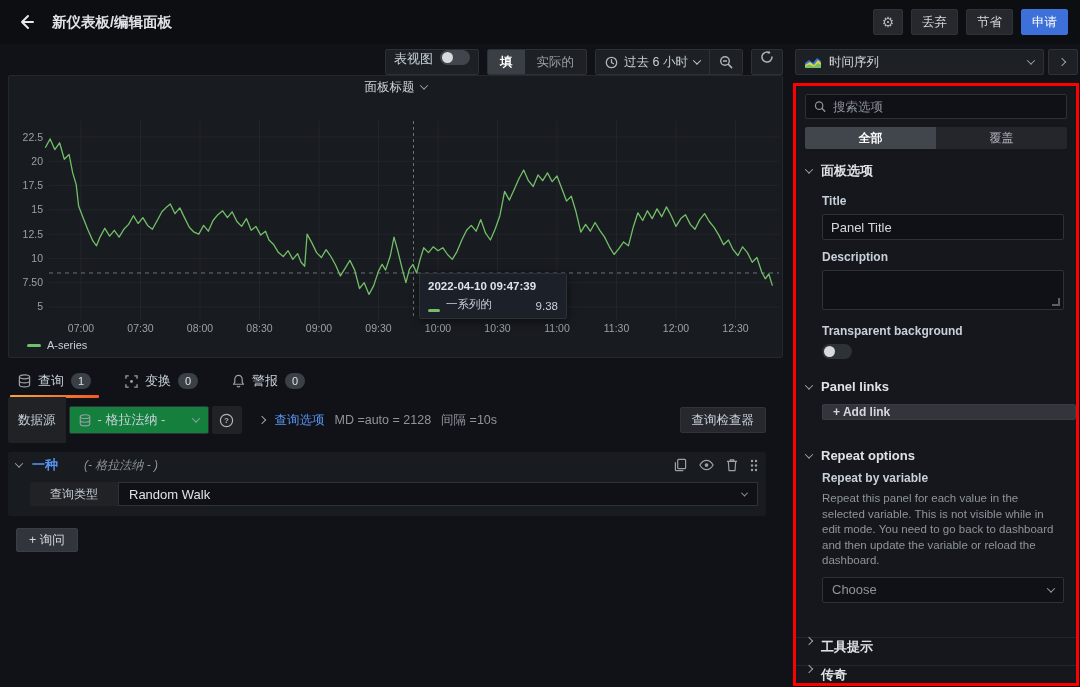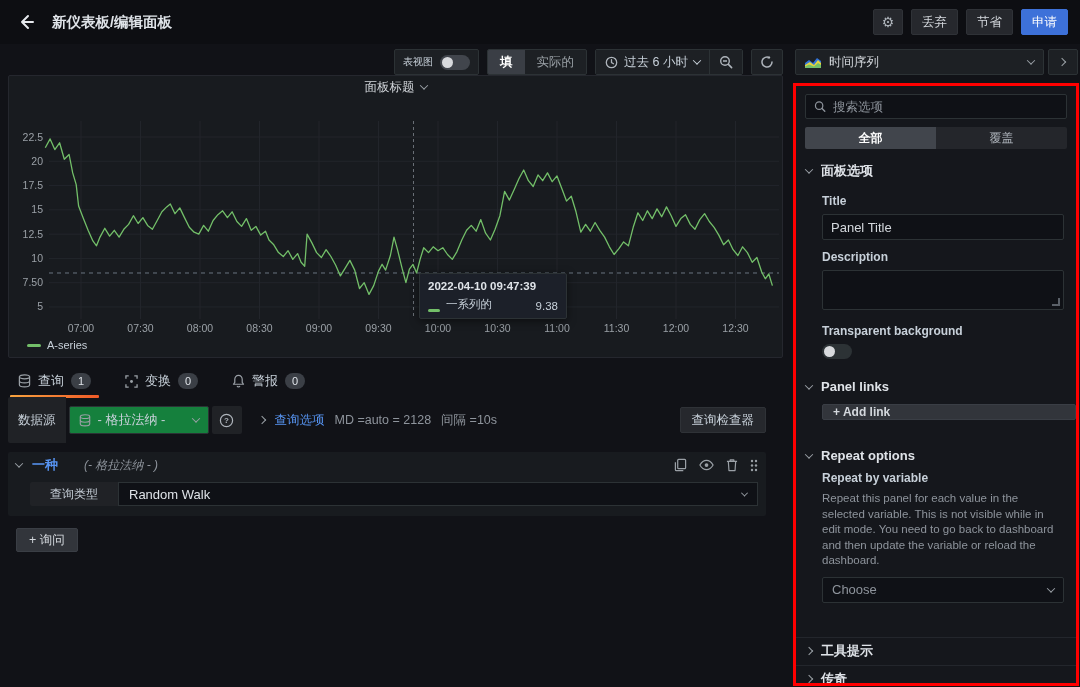--- a/index.html
+++ b/index.html
@@ -16,21 +16,21 @@
   .hbtn.icon-only { width:30px; justify-content:center; font-size:14px; color:#aeb4bb; }
   .hbtn.primary { background:#3d71d9; border-color:#3d71d9; color:#fff; }
 
   
   .main { display:flex; height:643px; }
   .left-col { width:793px; position:relative; }
   .right-col { width:287px; display:flex; flex-direction:column; }
 
   
   .toolbar { height:26px; margin:5px 10px 0 0; display:flex; justify-content:flex-end; align-items:center; gap:8px; }
-  .tb-box { background:#1d2024; border:1px solid #2c3235; border-radius:2px; height:26px; display:flex; align-items:center; padding:0 8px; gap:7px; font-size:10px; color:#c7d0d9; cursor:pointer; }
+  .tb-box { background:#1d2024; border:1px solid #2c3235; border-radius:2px; height:26px; display:flex; padding:0 8px; gap:7px; font-size:13px; color:#c7d0d9; cursor:pointer; }
   .seg { display:flex; background:#1d2024; border:1px solid #2c3235; border-radius:2px; height:26px; overflow:hidden; }
   .seg > div { padding:0 12px; display:flex; align-items:center; font-size:12.5px; color:#9aa0a6; cursor:pointer; }
   .seg > div.sel { background:#3a3e45; color:#fff; font-weight:bold; }
   .tb-group { display:flex; border:1px solid #2c3235; border-radius:2px; overflow:hidden; height:26px; }
   .tb-group > div { background:#1d2024; display:flex; align-items:center; padding:0 9px; gap:6px; cursor:pointer; font-size:12.5px; }
   .tb-group > div + div { border-left:1px solid #2c3235; }
 
   
   .toggle { width:30px; height:15px; background:#41454c; border-radius:8px; position:relative; cursor:pointer; }
   .toggle::after { content:""; position:absolute; left:2px; top:2px; width:11px; height:11px; border-radius:50%; background:#d8dadd; }
@@ -111,21 +111,21 @@
   .f-label { font-size:12px; font-weight:bold; color:#c7d0d9; margin:10px 0 6px 0; }
   .f-input { width:100%; height:26px; background:#0f1116; border:1px solid #2c3235; border-radius:2px; color:#d4d8dd; font-size:13px; padding:0 8px; font-family:inherit; }
   .f-textarea { width:100%; height:40px; background:#0f1116; border:1px solid #2c3235; border-radius:2px; position:relative; }
   .resize-grip { position:absolute; right:2px; bottom:2px; width:8px; height:8px; border-right:2px solid #5a6068; border-bottom:2px solid #5a6068; transform:translate(-1px,-1px); }
   .sm-btn { display:inline-flex; align-items:center; background:#32353b; border:1px solid #3a3e45; border-radius:2px; height:22px; padding:0 10px; font-size:12px; font-weight:bold; color:#d4d8dd; cursor:pointer; margin:6px 0 2px 26px; }
   .repeat-desc { font-size:11.5px; color:#8e949c; line-height:1.35; margin:2px 0 8px 0; }
   .f-select { width:100%; height:26px; background:#0f1116; border:1px solid #2c3235; border-radius:2px; display:flex; align-items:center; padding:0 9px; color:#8e949c; font-size:13px; cursor:pointer; }
   .f-select .chev { margin-left:auto; color:#9aa0a6; }
 
   .collapsed-list { margin-top:34px; }
-  .c-row { border-top:1px solid #23262c; height:28px; display:flex; align-items:center; gap:9px; padding-left:10px; font-size:13px; font-weight:bold; color:#dfe3e8; cursor:pointer; }
+  .c-row { border-top:1px solid #23262c; height:28px; display:flex; gap:9px; padding-left:10px; font-size:13px; font-weight:bold; color:#dfe3e8; cursor:pointer; }
   .c-row .chev { color:#9aa0a6; }
 
   svg text { font-family:"Liberation Sans","DejaVu Sans",sans-serif; }
 </style>
 </head>
 <body>
 
 <div class="app">
 
   <div class="hdr">

